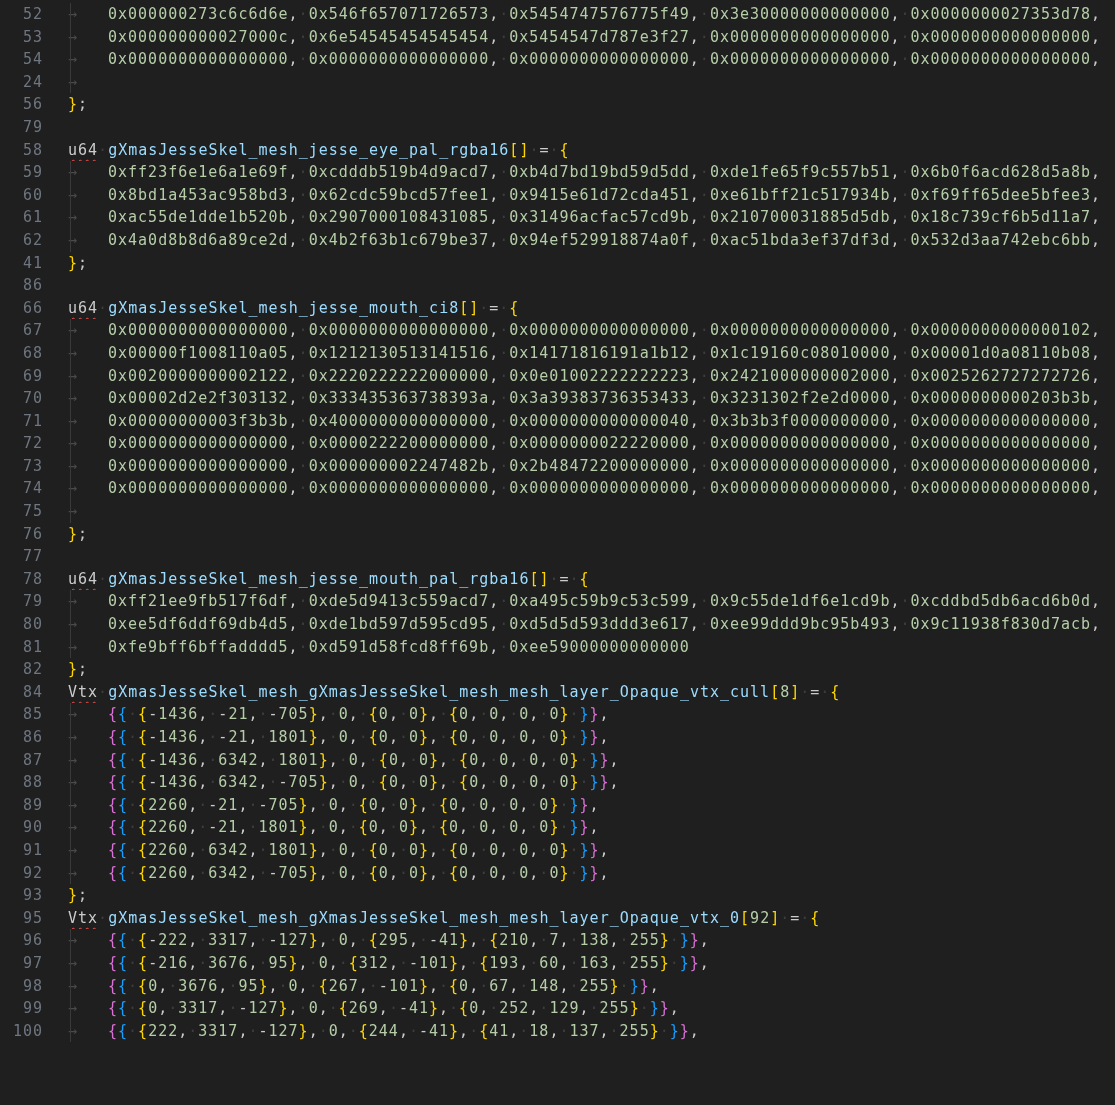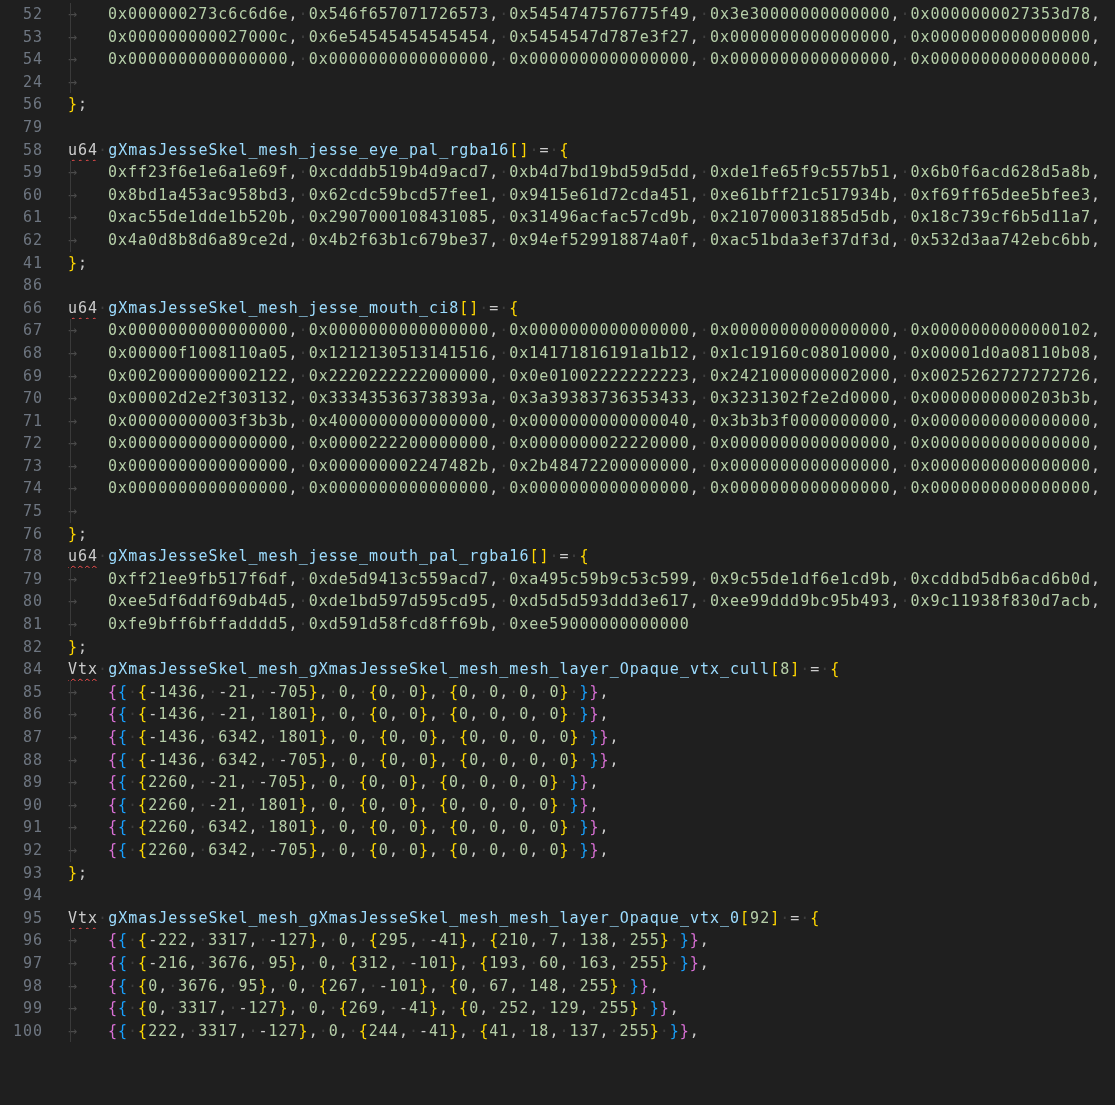--- a/index.html
+++ b/index.html
@@ -55,35 +55,35 @@
     <div class="line ind"><span class="lnum">67</span><span class="code"><span class="tab">→</span><span class="nu">0x0000000000000000</span><span class="pu">,</span><span class="ws">·</span><span class="nu">0x0000000000000000</span><span class="pu">,</span><span class="ws">·</span><span class="nu">0x0000000000000000</span><span class="pu">,</span><span class="ws">·</span><span class="nu">0x0000000000000000</span><span class="pu">,</span><span class="ws">·</span><span class="nu">0x0000000000000102</span><span class="pu">,</span></span></div>
     <div class="line ind"><span class="lnum">68</span><span class="code"><span class="tab">→</span><span class="nu">0x00000f1008110a05</span><span class="pu">,</span><span class="ws">·</span><span class="nu">0x1212130513141516</span><span class="pu">,</span><span class="ws">·</span><span class="nu">0x14171816191a1b12</span><span class="pu">,</span><span class="ws">·</span><span class="nu">0x1c19160c08010000</span><span class="pu">,</span><span class="ws">·</span><span class="nu">0x00001d0a08110b08</span><span class="pu">,</span></span></div>
     <div class="line ind"><span class="lnum">69</span><span class="code"><span class="tab">→</span><span class="nu">0x0020000000002122</span><span class="pu">,</span><span class="ws">·</span><span class="nu">0x2220222222000000</span><span class="pu">,</span><span class="ws">·</span><span class="nu">0x0e01002222222223</span><span class="pu">,</span><span class="ws">·</span><span class="nu">0x2421000000002000</span><span class="pu">,</span><span class="ws">·</span><span class="nu">0x0025262727272726</span><span class="pu">,</span></span></div>
     <div class="line ind"><span class="lnum">70</span><span class="code"><span class="tab">→</span><span class="nu">0x00002d2e2f303132</span><span class="pu">,</span><span class="ws">·</span><span class="nu">0x333435363738393a</span><span class="pu">,</span><span class="ws">·</span><span class="nu">0x3a39383736353433</span><span class="pu">,</span><span class="ws">·</span><span class="nu">0x3231302f2e2d0000</span><span class="pu">,</span><span class="ws">·</span><span class="nu">0x0000000000203b3b</span><span class="pu">,</span></span></div>
     <div class="line ind"><span class="lnum">71</span><span class="code"><span class="tab">→</span><span class="nu">0x00000000003f3b3b</span><span class="pu">,</span><span class="ws">·</span><span class="nu">0x4000000000000000</span><span class="pu">,</span><span class="ws">·</span><span class="nu">0x0000000000000040</span><span class="pu">,</span><span class="ws">·</span><span class="nu">0x3b3b3f0000000000</span><span class="pu">,</span><span class="ws">·</span><span class="nu">0x0000000000000000</span><span class="pu">,</span></span></div>
     <div class="line ind"><span class="lnum">72</span><span class="code"><span class="tab">→</span><span class="nu">0x0000000000000000</span><span class="pu">,</span><span class="ws">·</span><span class="nu">0x0000222200000000</span><span class="pu">,</span><span class="ws">·</span><span class="nu">0x0000000022220000</span><span class="pu">,</span><span class="ws">·</span><span class="nu">0x0000000000000000</span><span class="pu">,</span><span class="ws">·</span><span class="nu">0x0000000000000000</span><span class="pu">,</span></span></div>
     <div class="line ind"><span class="lnum">73</span><span class="code"><span class="tab">→</span><span class="nu">0x0000000000000000</span><span class="pu">,</span><span class="ws">·</span><span class="nu">0x000000002247482b</span><span class="pu">,</span><span class="ws">·</span><span class="nu">0x2b48472200000000</span><span class="pu">,</span><span class="ws">·</span><span class="nu">0x0000000000000000</span><span class="pu">,</span><span class="ws">·</span><span class="nu">0x0000000000000000</span><span class="pu">,</span></span></div>
     <div class="line ind"><span class="lnum">74</span><span class="code"><span class="tab">→</span><span class="nu">0x0000000000000000</span><span class="pu">,</span><span class="ws">·</span><span class="nu">0x0000000000000000</span><span class="pu">,</span><span class="ws">·</span><span class="nu">0x0000000000000000</span><span class="pu">,</span><span class="ws">·</span><span class="nu">0x0000000000000000</span><span class="pu">,</span><span class="ws">·</span><span class="nu">0x0000000000000000</span><span class="pu">,</span></span></div>
     <div class="line ind"><span class="lnum">75</span><span class="code"><span class="tab">→</span></span></div>
     <div class="line"><span class="lnum">76</span><span class="code"><span class="g">}</span><span class="pu">;</span></span></div>
+    <div class="line"><span class="lnum">77</span><span class="code"></span></div>
     <div class="line"><span class="lnum">78</span><span class="code"><span class="ty">u64</span><span class="ws">·</span><span class="id">gXmasJesseSkel_mesh_jesse_mouth_pal_rgba16</span><span class="g">[</span><span class="g">]</span><span class="ws">·</span><span class="pu">=</span><span class="ws">·</span><span class="g">{</span></span></div>
     <div class="line ind"><span class="lnum">79</span><span class="code"><span class="tab">→</span><span class="nu">0xff21ee9fb517f6df</span><span class="pu">,</span><span class="ws">·</span><span class="nu">0xde5d9413c559acd7</span><span class="pu">,</span><span class="ws">·</span><span class="nu">0xa495c59b9c53c599</span><span class="pu">,</span><span class="ws">·</span><span class="nu">0x9c55de1df6e1cd9b</span><span class="pu">,</span><span class="ws">·</span><span class="nu">0xcddbd5db6acd6b0d</span><span class="pu">,</span></span></div>
     <div class="line ind"><span class="lnum">80</span><span class="code"><span class="tab">→</span><span class="nu">0xee5df6ddf69db4d5</span><span class="pu">,</span><span class="ws">·</span><span class="nu">0xde1bd597d595cd95</span><span class="pu">,</span><span class="ws">·</span><span class="nu">0xd5d5d593ddd3e617</span><span class="pu">,</span><span class="ws">·</span><span class="nu">0xee99ddd9bc95b493</span><span class="pu">,</span><span class="ws">·</span><span class="nu">0x9c11938f830d7acb</span><span class="pu">,</span></span></div>
     <div class="line ind"><span class="lnum">81</span><span class="code"><span class="tab">→</span><span class="nu">0xfe9bff6bffadddd5</span><span class="pu">,</span><span class="ws">·</span><span class="nu">0xd591d58fcd8ff69b</span><span class="pu">,</span><span class="ws">·</span><span class="nu">0xee59000000000000</span></span></div>
     <div class="line"><span class="lnum">82</span><span class="code"><span class="g">}</span><span class="pu">;</span></span></div>
     <div class="line"><span class="lnum">84</span><span class="code"><span class="ty">Vtx</span><span class="ws">·</span><span class="id">gXmasJesseSkel_mesh_gXmasJesseSkel_mesh_mesh_layer_Opaque_vtx_cull</span><span class="g">[</span><span class="nu">8</span><span class="g">]</span><span class="ws">·</span><span class="pu">=</span><span class="ws">·</span><span class="g">{</span></span></div>
     <div class="line ind"><span class="lnum">85</span><span class="code"><span class="tab">→</span><span class="pk">{</span><span class="bl">{</span><span class="ws">·</span><span class="g">{</span><span class="pu">-</span><span class="nu">1436</span><span class="pu">,</span><span class="ws">·</span><span class="pu">-</span><span class="nu">21</span><span class="pu">,</span><span class="ws">·</span><span class="pu">-</span><span class="nu">705</span><span class="g">}</span><span class="pu">,</span><span class="ws">·</span><span class="nu">0</span><span class="pu">,</span><span class="ws">·</span><span class="g">{</span><span class="nu">0</span><span class="pu">,</span><span class="ws">·</span><span class="nu">0</span><span class="g">}</span><span class="pu">,</span><span class="ws">·</span><span class="g">{</span><span class="nu">0</span><span class="pu">,</span><span class="ws">·</span><span class="nu">0</span><span class="pu">,</span><span class="ws">·</span><span class="nu">0</span><span class="pu">,</span><span class="ws">·</span><span class="nu">0</span><span class="g">}</span><span class="ws">·</span><span class="bl">}</span><span class="pk">}</span><span class="pu">,</span></span></div>
     <div class="line ind"><span class="lnum">86</span><span class="code"><span class="tab">→</span><span class="pk">{</span><span class="bl">{</span><span class="ws">·</span><span class="g">{</span><span class="pu">-</span><span class="nu">1436</span><span class="pu">,</span><span class="ws">·</span><span class="pu">-</span><span class="nu">21</span><span class="pu">,</span><span class="ws">·</span><span class="nu">1801</span><span class="g">}</span><span class="pu">,</span><span class="ws">·</span><span class="nu">0</span><span class="pu">,</span><span class="ws">·</span><span class="g">{</span><span class="nu">0</span><span class="pu">,</span><span class="ws">·</span><span class="nu">0</span><span class="g">}</span><span class="pu">,</span><span class="ws">·</span><span class="g">{</span><span class="nu">0</span><span class="pu">,</span><span class="ws">·</span><span class="nu">0</span><span class="pu">,</span><span class="ws">·</span><span class="nu">0</span><span class="pu">,</span><span class="ws">·</span><span class="nu">0</span><span class="g">}</span><span class="ws">·</span><span class="bl">}</span><span class="pk">}</span><span class="pu">,</span></span></div>
     <div class="line ind"><span class="lnum">87</span><span class="code"><span class="tab">→</span><span class="pk">{</span><span class="bl">{</span><span class="ws">·</span><span class="g">{</span><span class="pu">-</span><span class="nu">1436</span><span class="pu">,</span><span class="ws">·</span><span class="nu">6342</span><span class="pu">,</span><span class="ws">·</span><span class="nu">1801</span><span class="g">}</span><span class="pu">,</span><span class="ws">·</span><span class="nu">0</span><span class="pu">,</span><span class="ws">·</span><span class="g">{</span><span class="nu">0</span><span class="pu">,</span><span class="ws">·</span><span class="nu">0</span><span class="g">}</span><span class="pu">,</span><span class="ws">·</span><span class="g">{</span><span class="nu">0</span><span class="pu">,</span><span class="ws">·</span><span class="nu">0</span><span class="pu">,</span><span class="ws">·</span><span class="nu">0</span><span class="pu">,</span><span class="ws">·</span><span class="nu">0</span><span class="g">}</span><span class="ws">·</span><span class="bl">}</span><span class="pk">}</span><span class="pu">,</span></span></div>
     <div class="line ind"><span class="lnum">88</span><span class="code"><span class="tab">→</span><span class="pk">{</span><span class="bl">{</span><span class="ws">·</span><span class="g">{</span><span class="pu">-</span><span class="nu">1436</span><span class="pu">,</span><span class="ws">·</span><span class="nu">6342</span><span class="pu">,</span><span class="ws">·</span><span class="pu">-</span><span class="nu">705</span><span class="g">}</span><span class="pu">,</span><span class="ws">·</span><span class="nu">0</span><span class="pu">,</span><span class="ws">·</span><span class="g">{</span><span class="nu">0</span><span class="pu">,</span><span class="ws">·</span><span class="nu">0</span><span class="g">}</span><span class="pu">,</span><span class="ws">·</span><span class="g">{</span><span class="nu">0</span><span class="pu">,</span><span class="ws">·</span><span class="nu">0</span><span class="pu">,</span><span class="ws">·</span><span class="nu">0</span><span class="pu">,</span><span class="ws">·</span><span class="nu">0</span><span class="g">}</span><span class="ws">·</span><span class="bl">}</span><span class="pk">}</span><span class="pu">,</span></span></div>
     <div class="line ind"><span class="lnum">89</span><span class="code"><span class="tab">→</span><span class="pk">{</span><span class="bl">{</span><span class="ws">·</span><span class="g">{</span><span class="nu">2260</span><span class="pu">,</span><span class="ws">·</span><span class="pu">-</span><span class="nu">21</span><span class="pu">,</span><span class="ws">·</span><span class="pu">-</span><span class="nu">705</span><span class="g">}</span><span class="pu">,</span><span class="ws">·</span><span class="nu">0</span><span class="pu">,</span><span class="ws">·</span><span class="g">{</span><span class="nu">0</span><span class="pu">,</span><span class="ws">·</span><span class="nu">0</span><span class="g">}</span><span class="pu">,</span><span class="ws">·</span><span class="g">{</span><span class="nu">0</span><span class="pu">,</span><span class="ws">·</span><span class="nu">0</span><span class="pu">,</span><span class="ws">·</span><span class="nu">0</span><span class="pu">,</span><span class="ws">·</span><span class="nu">0</span><span class="g">}</span><span class="ws">·</span><span class="bl">}</span><span class="pk">}</span><span class="pu">,</span></span></div>
     <div class="line ind"><span class="lnum">90</span><span class="code"><span class="tab">→</span><span class="pk">{</span><span class="bl">{</span><span class="ws">·</span><span class="g">{</span><span class="nu">2260</span><span class="pu">,</span><span class="ws">·</span><span class="pu">-</span><span class="nu">21</span><span class="pu">,</span><span class="ws">·</span><span class="nu">1801</span><span class="g">}</span><span class="pu">,</span><span class="ws">·</span><span class="nu">0</span><span class="pu">,</span><span class="ws">·</span><span class="g">{</span><span class="nu">0</span><span class="pu">,</span><span class="ws">·</span><span class="nu">0</span><span class="g">}</span><span class="pu">,</span><span class="ws">·</span><span class="g">{</span><span class="nu">0</span><span class="pu">,</span><span class="ws">·</span><span class="nu">0</span><span class="pu">,</span><span class="ws">·</span><span class="nu">0</span><span class="pu">,</span><span class="ws">·</span><span class="nu">0</span><span class="g">}</span><span class="ws">·</span><span class="bl">}</span><span class="pk">}</span><span class="pu">,</span></span></div>
     <div class="line ind"><span class="lnum">91</span><span class="code"><span class="tab">→</span><span class="pk">{</span><span class="bl">{</span><span class="ws">·</span><span class="g">{</span><span class="nu">2260</span><span class="pu">,</span><span class="ws">·</span><span class="nu">6342</span><span class="pu">,</span><span class="ws">·</span><span class="nu">1801</span><span class="g">}</span><span class="pu">,</span><span class="ws">·</span><span class="nu">0</span><span class="pu">,</span><span class="ws">·</span><span class="g">{</span><span class="nu">0</span><span class="pu">,</span><span class="ws">·</span><span class="nu">0</span><span class="g">}</span><span class="pu">,</span><span class="ws">·</span><span class="g">{</span><span class="nu">0</span><span class="pu">,</span><span class="ws">·</span><span class="nu">0</span><span class="pu">,</span><span class="ws">·</span><span class="nu">0</span><span class="pu">,</span><span class="ws">·</span><span class="nu">0</span><span class="g">}</span><span class="ws">·</span><span class="bl">}</span><span class="pk">}</span><span class="pu">,</span></span></div>
     <div class="line ind"><span class="lnum">92</span><span class="code"><span class="tab">→</span><span class="pk">{</span><span class="bl">{</span><span class="ws">·</span><span class="g">{</span><span class="nu">2260</span><span class="pu">,</span><span class="ws">·</span><span class="nu">6342</span><span class="pu">,</span><span class="ws">·</span><span class="pu">-</span><span class="nu">705</span><span class="g">}</span><span class="pu">,</span><span class="ws">·</span><span class="nu">0</span><span class="pu">,</span><span class="ws">·</span><span class="g">{</span><span class="nu">0</span><span class="pu">,</span><span class="ws">·</span><span class="nu">0</span><span class="g">}</span><span class="pu">,</span><span class="ws">·</span><span class="g">{</span><span class="nu">0</span><span class="pu">,</span><span class="ws">·</span><span class="nu">0</span><span class="pu">,</span><span class="ws">·</span><span class="nu">0</span><span class="pu">,</span><span class="ws">·</span><span class="nu">0</span><span class="g">}</span><span class="ws">·</span><span class="bl">}</span><span class="pk">}</span><span class="pu">,</span></span></div>
     <div class="line"><span class="lnum">93</span><span class="code"><span class="g">}</span><span class="pu">;</span></span></div>
-    <div class="line"><span class="lnum">94</span><span class="code"></span></div>
     <div class="line"><span class="lnum">95</span><span class="code"><span class="ty">Vtx</span><span class="ws">·</span><span class="id">gXmasJesseSkel_mesh_gXmasJesseSkel_mesh_mesh_layer_Opaque_vtx_0</span><span class="g">[</span><span class="nu">92</span><span class="g">]</span><span class="ws">·</span><span class="pu">=</span><span class="ws">·</span><span class="g">{</span></span></div>
     <div class="line ind"><span class="lnum">96</span><span class="code"><span class="tab">→</span><span class="pk">{</span><span class="bl">{</span><span class="ws">·</span><span class="g">{</span><span class="pu">-</span><span class="nu">222</span><span class="pu">,</span><span class="ws">·</span><span class="nu">3317</span><span class="pu">,</span><span class="ws">·</span><span class="pu">-</span><span class="nu">127</span><span class="g">}</span><span class="pu">,</span><span class="ws">·</span><span class="nu">0</span><span class="pu">,</span><span class="ws">·</span><span class="g">{</span><span class="nu">295</span><span class="pu">,</span><span class="ws">·</span><span class="pu">-</span><span class="nu">41</span><span class="g">}</span><span class="pu">,</span><span class="ws">·</span><span class="g">{</span><span class="nu">210</span><span class="pu">,</span><span class="ws">·</span><span class="nu">7</span><span class="pu">,</span><span class="ws">·</span><span class="nu">138</span><span class="pu">,</span><span class="ws">·</span><span class="nu">255</span><span class="g">}</span><span class="ws">·</span><span class="bl">}</span><span class="pk">}</span><span class="pu">,</span></span></div>
     <div class="line ind"><span class="lnum">97</span><span class="code"><span class="tab">→</span><span class="pk">{</span><span class="bl">{</span><span class="ws">·</span><span class="g">{</span><span class="pu">-</span><span class="nu">216</span><span class="pu">,</span><span class="ws">·</span><span class="nu">3676</span><span class="pu">,</span><span class="ws">·</span><span class="nu">95</span><span class="g">}</span><span class="pu">,</span><span class="ws">·</span><span class="nu">0</span><span class="pu">,</span><span class="ws">·</span><span class="g">{</span><span class="nu">312</span><span class="pu">,</span><span class="ws">·</span><span class="pu">-</span><span class="nu">101</span><span class="g">}</span><span class="pu">,</span><span class="ws">·</span><span class="g">{</span><span class="nu">193</span><span class="pu">,</span><span class="ws">·</span><span class="nu">60</span><span class="pu">,</span><span class="ws">·</span><span class="nu">163</span><span class="pu">,</span><span class="ws">·</span><span class="nu">255</span><span class="g">}</span><span class="ws">·</span><span class="bl">}</span><span class="pk">}</span><span class="pu">,</span></span></div>
     <div class="line ind"><span class="lnum">98</span><span class="code"><span class="tab">→</span><span class="pk">{</span><span class="bl">{</span><span class="ws">·</span><span class="g">{</span><span class="nu">0</span><span class="pu">,</span><span class="ws">·</span><span class="nu">3676</span><span class="pu">,</span><span class="ws">·</span><span class="nu">95</span><span class="g">}</span><span class="pu">,</span><span class="ws">·</span><span class="nu">0</span><span class="pu">,</span><span class="ws">·</span><span class="g">{</span><span class="nu">267</span><span class="pu">,</span><span class="ws">·</span><span class="pu">-</span><span class="nu">101</span><span class="g">}</span><span class="pu">,</span><span class="ws">·</span><span class="g">{</span><span class="nu">0</span><span class="pu">,</span><span class="ws">·</span><span class="nu">67</span><span class="pu">,</span><span class="ws">·</span><span class="nu">148</span><span class="pu">,</span><span class="ws">·</span><span class="nu">255</span><span class="g">}</span><span class="ws">·</span><span class="bl">}</span><span class="pk">}</span><span class="pu">,</span></span></div>
     <div class="line ind"><span class="lnum">99</span><span class="code"><span class="tab">→</span><span class="pk">{</span><span class="bl">{</span><span class="ws">·</span><span class="g">{</span><span class="nu">0</span><span class="pu">,</span><span class="ws">·</span><span class="nu">3317</span><span class="pu">,</span><span class="ws">·</span><span class="pu">-</span><span class="nu">127</span><span class="g">}</span><span class="pu">,</span><span class="ws">·</span><span class="nu">0</span><span class="pu">,</span><span class="ws">·</span><span class="g">{</span><span class="nu">269</span><span class="pu">,</span><span class="ws">·</span><span class="pu">-</span><span class="nu">41</span><span class="g">}</span><span class="pu">,</span><span class="ws">·</span><span class="g">{</span><span class="nu">0</span><span class="pu">,</span><span class="ws">·</span><span class="nu">252</span><span class="pu">,</span><span class="ws">·</span><span class="nu">129</span><span class="pu">,</span><span class="ws">·</span><span class="nu">255</span><span class="g">}</span><span class="ws">·</span><span class="bl">}</span><span class="pk">}</span><span class="pu">,</span></span></div>
     <div class="line ind"><span class="lnum">100</span><span class="code"><span class="tab">→</span><span class="pk">{</span><span class="bl">{</span><span class="ws">·</span><span class="g">{</span><span class="nu">222</span><span class="pu">,</span><span class="ws">·</span><span class="nu">3317</span><span class="pu">,</span><span class="ws">·</span><span class="pu">-</span><span class="nu">127</span><span class="g">}</span><span class="pu">,</span><span class="ws">·</span><span class="nu">0</span><span class="pu">,</span><span class="ws">·</span><span class="g">{</span><span class="nu">244</span><span class="pu">,</span><span class="ws">·</span><span class="pu">-</span><span class="nu">41</span><span class="g">}</span><span class="pu">,</span><span class="ws">·</span><span class="g">{</span><span class="nu">41</span><span class="pu">,</span><span class="ws">·</span><span class="nu">18</span><span class="pu">,</span><span class="ws">·</span><span class="nu">137</span><span class="pu">,</span><span class="ws">·</span><span class="nu">255</span><span class="g">}</span><span class="ws">·</span><span class="bl">}</span><span class="pk">}</span><span class="pu">,</span></span></div>
   </div>
 
 </body></html>

